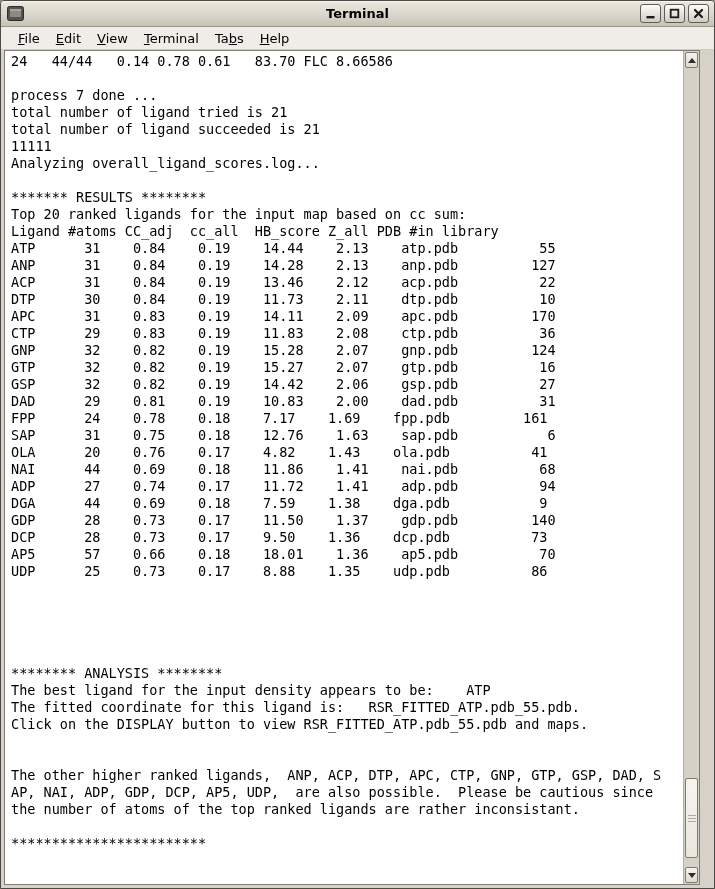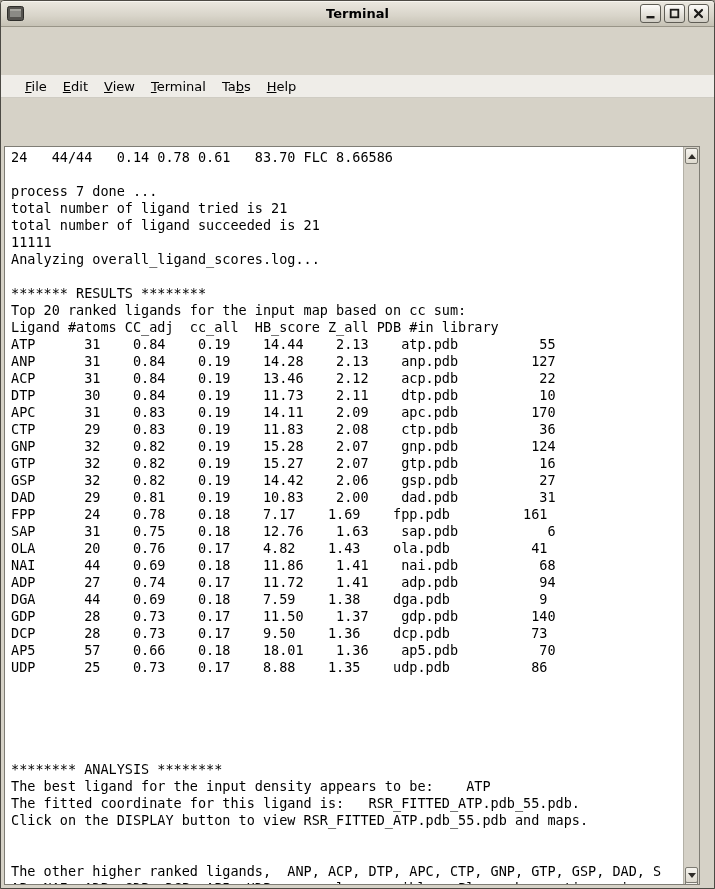--- a/index.html
+++ b/index.html
@@ -1,20 +1,20 @@
 <!DOCTYPE html>
 <html><head>
 <meta charset="utf-8">
 <style>
   html,body{margin:0;padding:0;background:#9a968c;}
   .window{
     width:715px;height:889px;box-sizing:border-box;
     border:1px solid #4c4a44;border-radius:4px 4px 0 0;
     background:#d6d2c7;display:flex;flex-direction:column;
-    font-family:"DejaVu Sans",sans-serif;position:relative;overflow:hidden;gap:48px;
+    font-family:"DejaVu Sans",sans-serif;position:relative;overflow:hidden;
   }
   
   .titlebar{
     height:25px;flex:none;position:relative;display:flex;align-items:center;
     background:linear-gradient(#ebe8e0,#d8d4c9 60%,#c6c2b5);
     border-bottom:1px solid #999588;border-radius:3px 3px 0 0;
     box-shadow:inset 0 1px 0 #f7f5f0;
   }
   .tb-icon{margin-left:6px;width:17px;height:15px;flex:none;}
   .tb-title{
@@ -23,21 +23,21 @@
   }
   .tb-buttons{margin-left:auto;margin-right:5px;display:flex;gap:3px;}
   .tb-btn{
     width:21px;height:19px;box-sizing:border-box;border:1px solid #5f5d55;border-radius:3px;
     background:linear-gradient(#fdfcfa,#dedbd2 70%,#d0cdc4);
     display:flex;align-items:center;justify-content:center;padding:0;cursor:default;
   }
   
   .menubar{
     height:22px;flex:none;display:flex;align-items:center;
-    background:#efede8;border-bottom:1px solid #cfccc3;padding:0 16px;
+    background:#efede8;border-bottom:1px solid #cfccc3;padding:0 9px;
   }
   .menu-item{
     font-size:13px;color:#000;padding:2px 8px;white-space:nowrap;
   }
   .menu-item .mn{text-decoration:underline;}
   
   .term-wrap{
     flex:1;margin:0 14px 3px 3px;display:flex;overflow:hidden;
     border:1px solid #7f7d75;background:#ffffff;
   }

